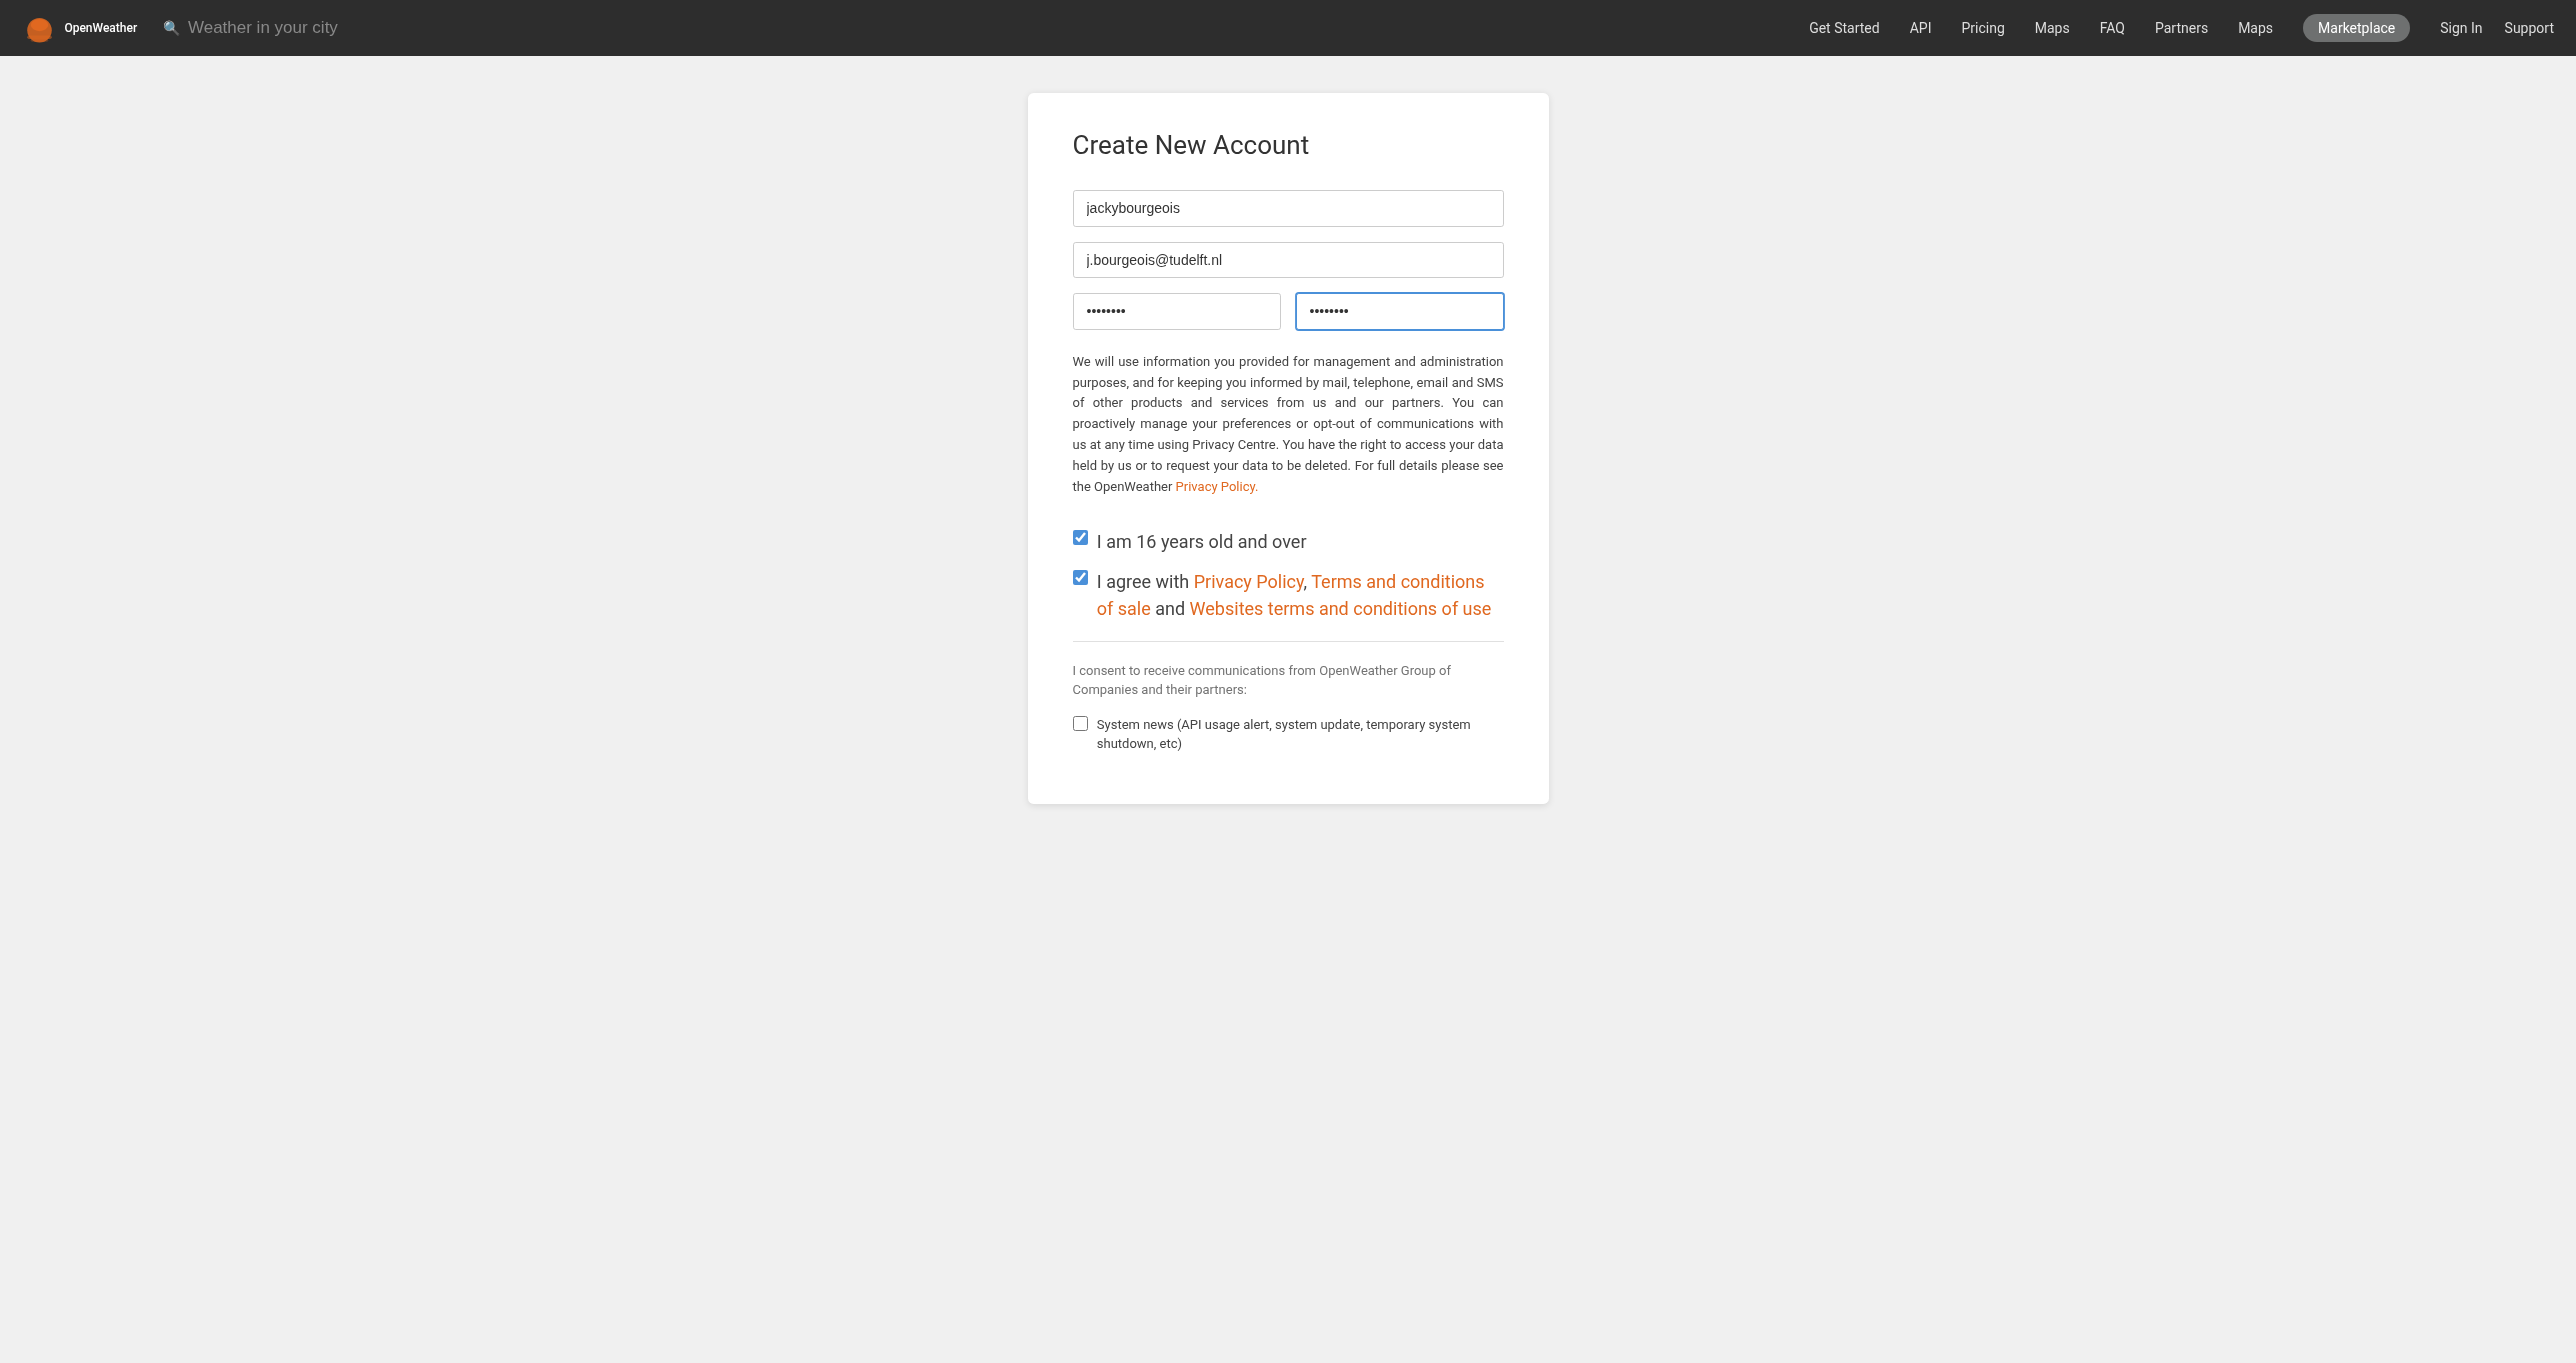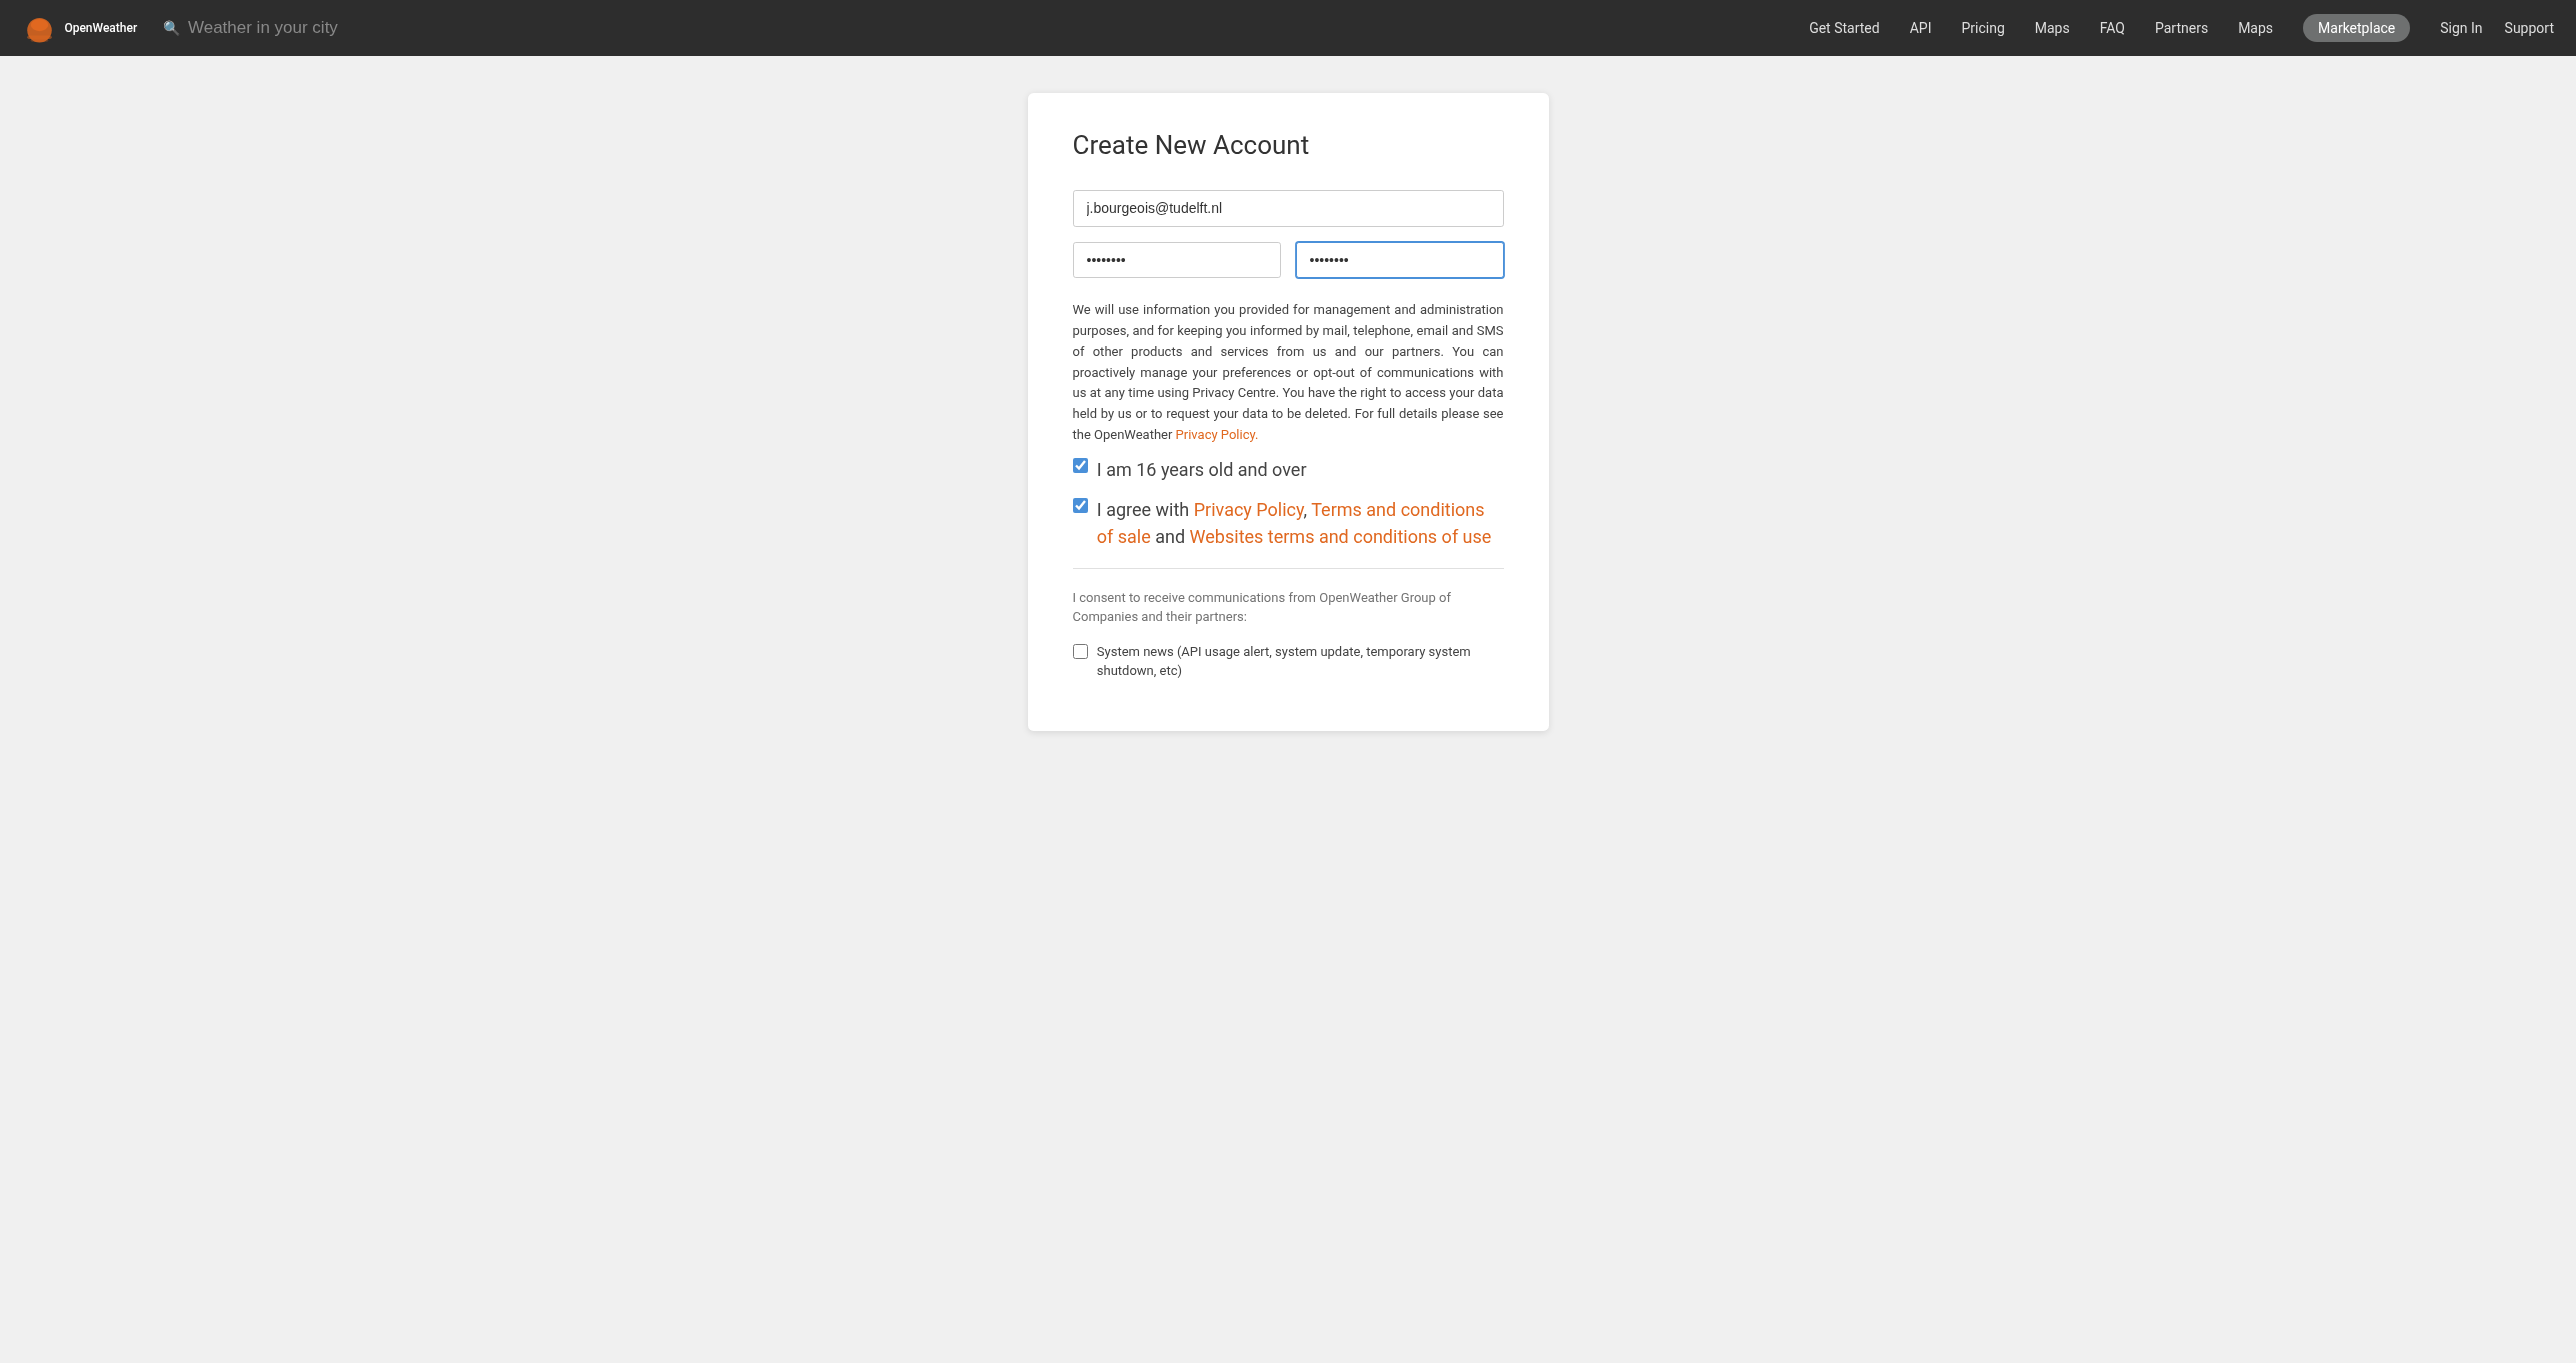--- a/index.html
+++ b/index.html
@@ -161,21 +161,21 @@
 
     .password-row .form-input {
       flex: 1;
     }
 
     .privacy-text {
       font-size: 13px;
       color: #444;
       line-height: 1.6;
       margin-top: 22px;
-      margin-bottom: 10px;
+      margin-bottom: 31px;
       text-align: justify;
     }
 
     .privacy-link {
       color: #e06820;
       text-decoration: none;
     }
 
     .checkbox-group {
       display: flex;
@@ -284,20 +284,23 @@
     <a href="#">Sign In</a>
     <a href="#">Support</a>
   </div>
 </nav>
 
 <main class="main-content">
   <div class="form-card">
 
     <h1 class="form-title">Create New Account</h1>
 
+    <div class="form-group">
+      <input class="form-input" type="text" value="jackybourgeois" style="">
+    </div>
 
     <div class="form-group">
       <input class="form-input" type="email" value="j.bourgeois@tudelft.nl" style="">
     </div>
 
     <div class="password-row">
       <input class="form-input" type="password" value="12345678" style="">
       <input class="form-input focused" type="password" value="12345678" style="">
     </div>
 

